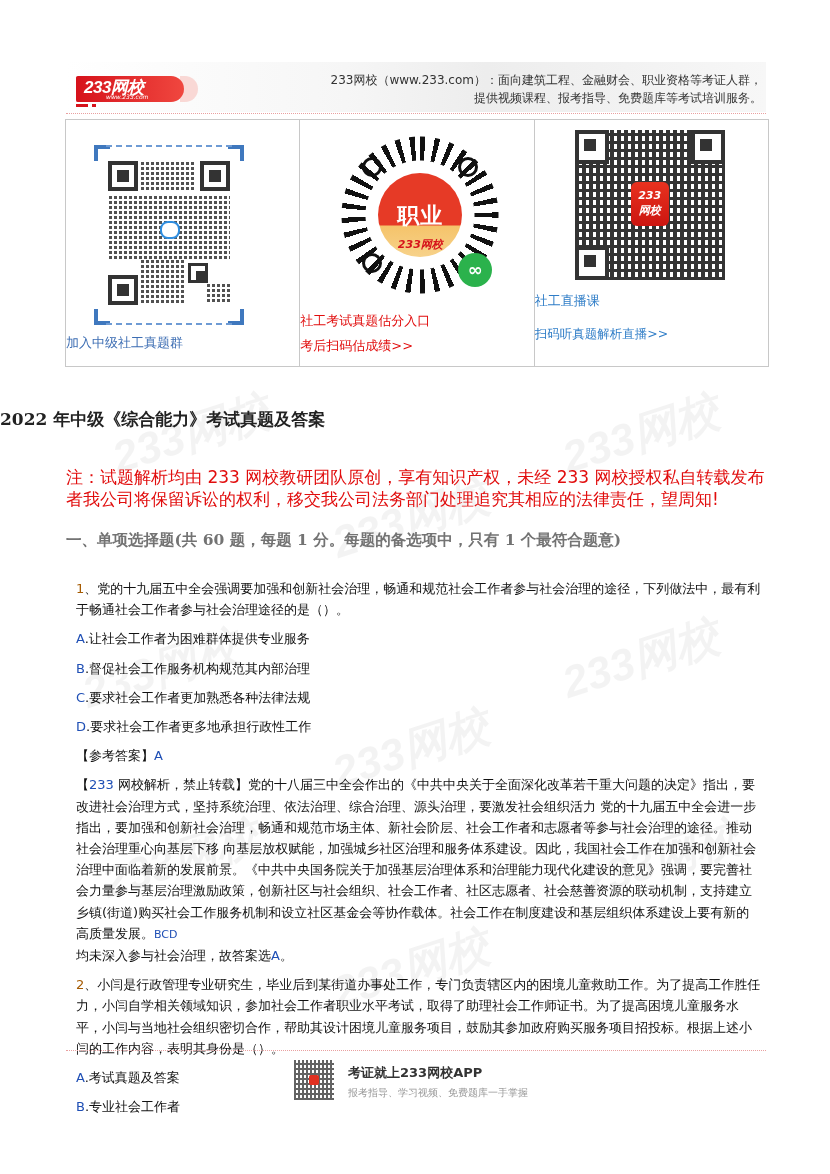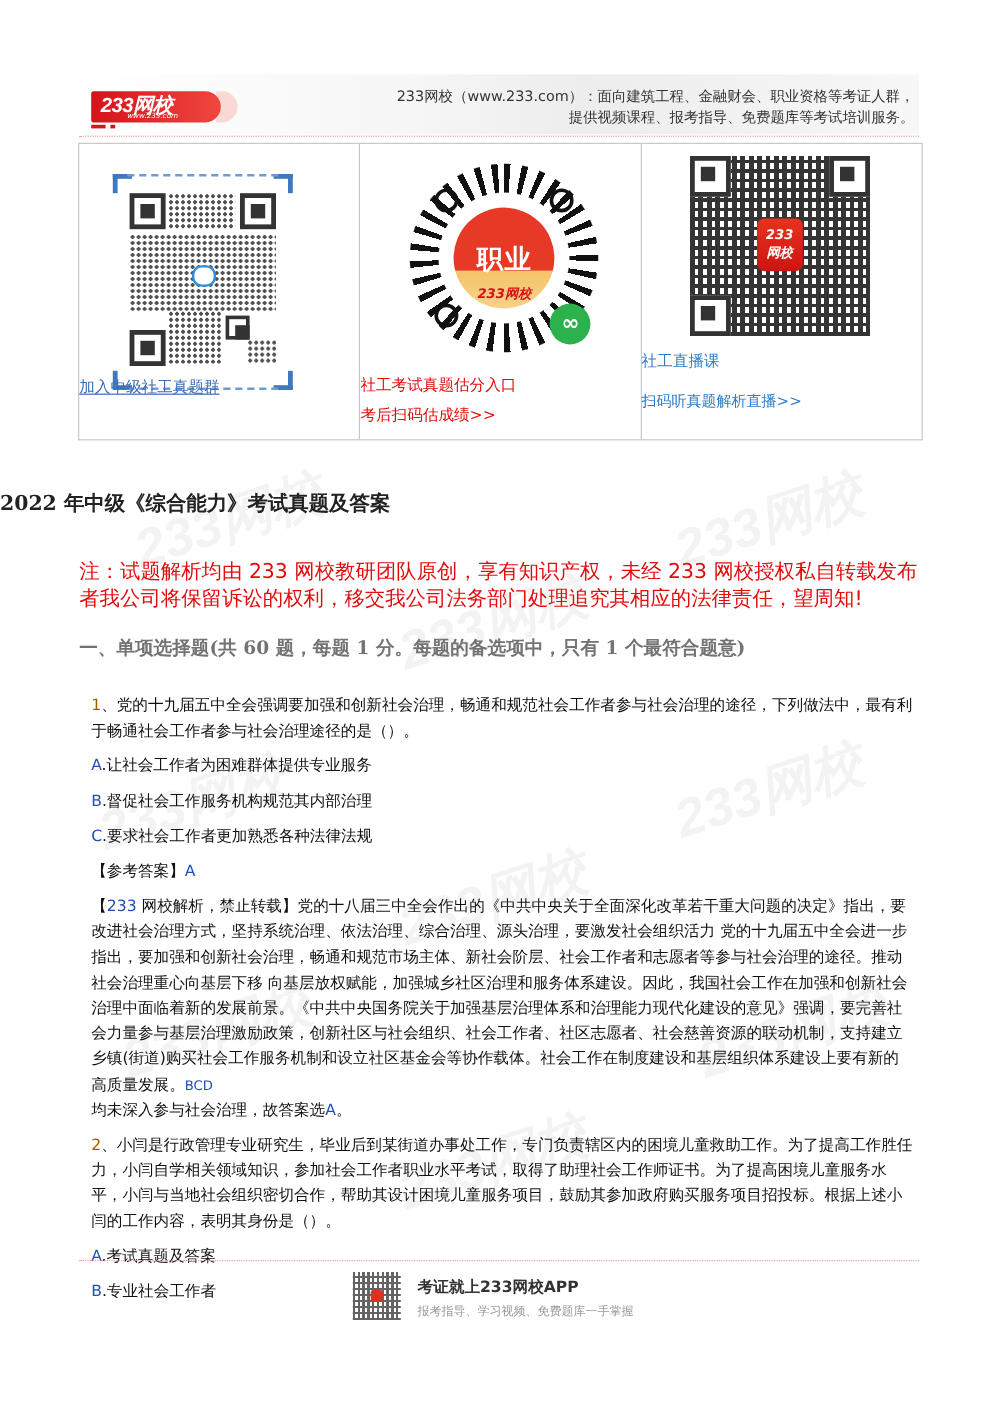--- a/index.html
+++ b/index.html
@@ -121,21 +121,21 @@
       <div class="finder" style="left:14px;top:16px;"></div>
       <div class="finder" style="left:106px;top:16px;"></div>
       <div class="finder" style="left:14px;top:130px;"></div>
       <div class="finder" style="left:94px;top:118px;width:14px;height:14px;border-width:3px;"></div>
       <div class="dots" style="left:46px;top:16px;width:56px;height:30px;"></div>
       <div class="dots" style="left:14px;top:50px;width:122px;height:64px;"></div>
       <div class="dots" style="left:46px;top:114px;width:44px;height:44px;"></div>
       <div class="dots" style="left:112px;top:138px;width:24px;height:20px;"></div>
       <div style="position:absolute;left:66px;top:76px;width:16px;height:14px;border:2px solid #2f8ee0;border-radius:8px;background:#fff;"></div>
     </div>
-    <div class="qr-cap" style="top:194px;color:#3c6db3;text-decoration:underline;">加入中级社工真题群</div>
+    <div class="qr-cap" style="top:214px;color:#3c6db3;">加入中级社工真题群</div>
   </div>
 
   <div class="qr-cell">
     <div class="qr-img miniapp">
       <div class="mini-ring"></div>
       <div class="eye" style="left:22px;top:22px;"></div>
       <div class="eye" style="left:118px;top:22px;"></div>
       <div class="eye" style="left:22px;top:118px;"></div>
       <div class="mini-center">
         <div class="t1">职业</div>
@@ -174,20 +174,21 @@
 
 <div class="note">注：试题解析均由 233 网校教研团队原创，享有知识产权，未经 233 网校授权私自转载发布者我公司将保留诉讼的权利，移交我公司法务部门处理追究其相应的法律责任，望周知!</div>
 
 <div class="section-head">一、单项选择题(共 60 题，每题 1 分。每题的备选项中，只有 1 个最符合题意)</div>
 
 <div class="body">
   <p><span class="qnum">1</span><span>、党的十九届五中全会强调要加强和创新社会治理，畅通和规范社会工作者参与社会治理的途径，下列做法中，最有利于畅通社会工作者参与社会治理途径的是（）。</span></p>
   <p><span class="ans-letter">A</span><span>.让社会工作者为困难群体提供专业服务</span></p>
   <p><span class="ans-letter">B</span><span>.督促社会工作服务机构规范其内部治理</span></p>
   <p><span class="ans-letter">C</span><span>.要求社会工作者更加熟悉各种法律法规</span></p>
+  <p><span class="ans-letter">D</span><span>.要求社会工作者更多地承担行政性工作</span></p>
   <p><span>【参考答案】</span><span class="ans-letter">A</span></p>
   <p><span>【</span><span class="ans-letter">233</span><span> 网校解析，禁止转载】</span><span>党的十八届三中全会作出的《中共中央关于全面深化改革若干重大问题的决定》指出，要改进社会治理方式，坚持系统治理、依法治理、综合治理、源头治理，要激发社会组织活力 党的十九届五中全会进一步指出，要加强和创新社会治理，畅通和规范市场主体、新社会阶层、社会工作者和志愿者等参与社会治理的途径。推动社会治理重心向基层下移 向基层放权赋能，加强城乡社区治理和服务体系建设。因此，我国社会工作在加强和创新社会治理中面临着新的发展前景。《中共中央国务院关于加强基层治理体系和治理能力现代化建设的意见》强调，要完善社会力量参与基层治理激励政策，创新社区与社会组织、社会工作者、社区志愿者、社会慈善资源的联动机制，支持建立乡镇(街道)购买社会工作服务机制和设立社区基金会等协作载体。社会工作在制度建设和基层组织体系建设上要有新的高质量发展。</span><span class="ans-letter" style="font-size:11px;">BCD</span><br><span>均未深入参与社会治理，故答案选</span><span class="ans-letter">A</span><span>。</span></p>
   <p><span class="qnum">2</span><span>、小闫是行政管理专业研究生，毕业后到某街道办事处工作，专门负责辖区内的困境儿童救助工作。为了提高工作胜任力，小闫自学相关领域知识，参加社会工作者职业水平考试，取得了助理社会工作师证书。为了提高困境儿童服务水平，小闫与当地社会组织密切合作，帮助其设计困境儿童服务项目，鼓励其参加政府购买服务项目招投标。根据上述小闫的工作内容，表明其身份是（）。</span></p>
   <p><span class="ans-letter">A</span><span>.考试真题及答案</span></p>
   <p><span class="ans-letter">B</span><span>.专业社会工作者</span></p>
 </div>
 
 <div class="footer-line"></div>
 <div class="footer-qr"></div>
 <div class="footer-qr-logo"></div>

